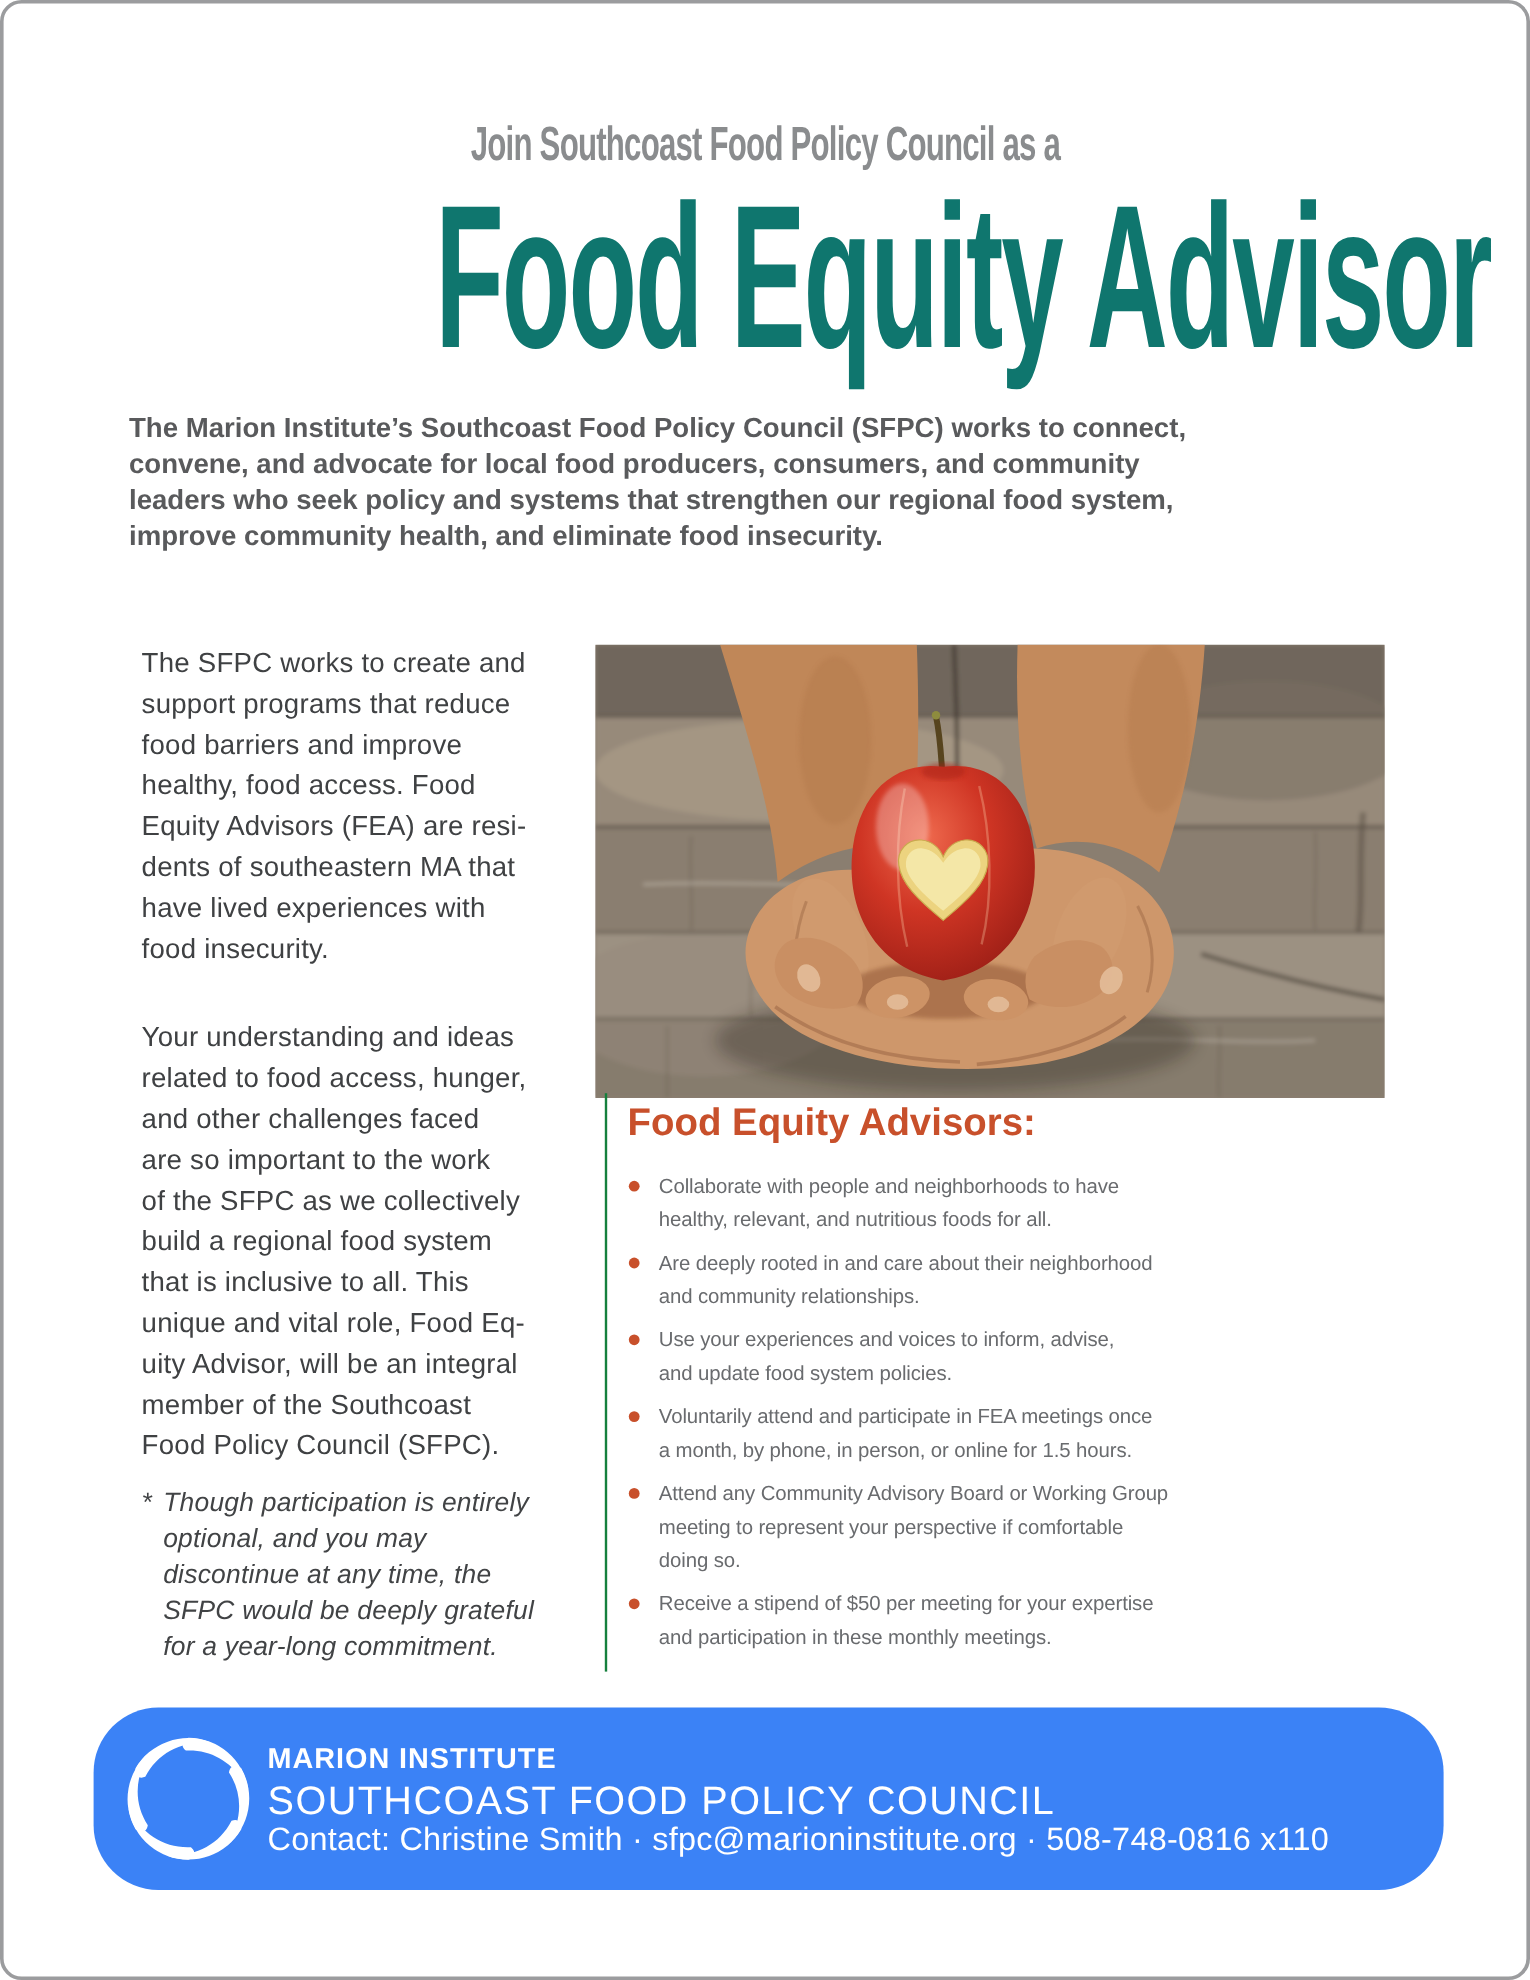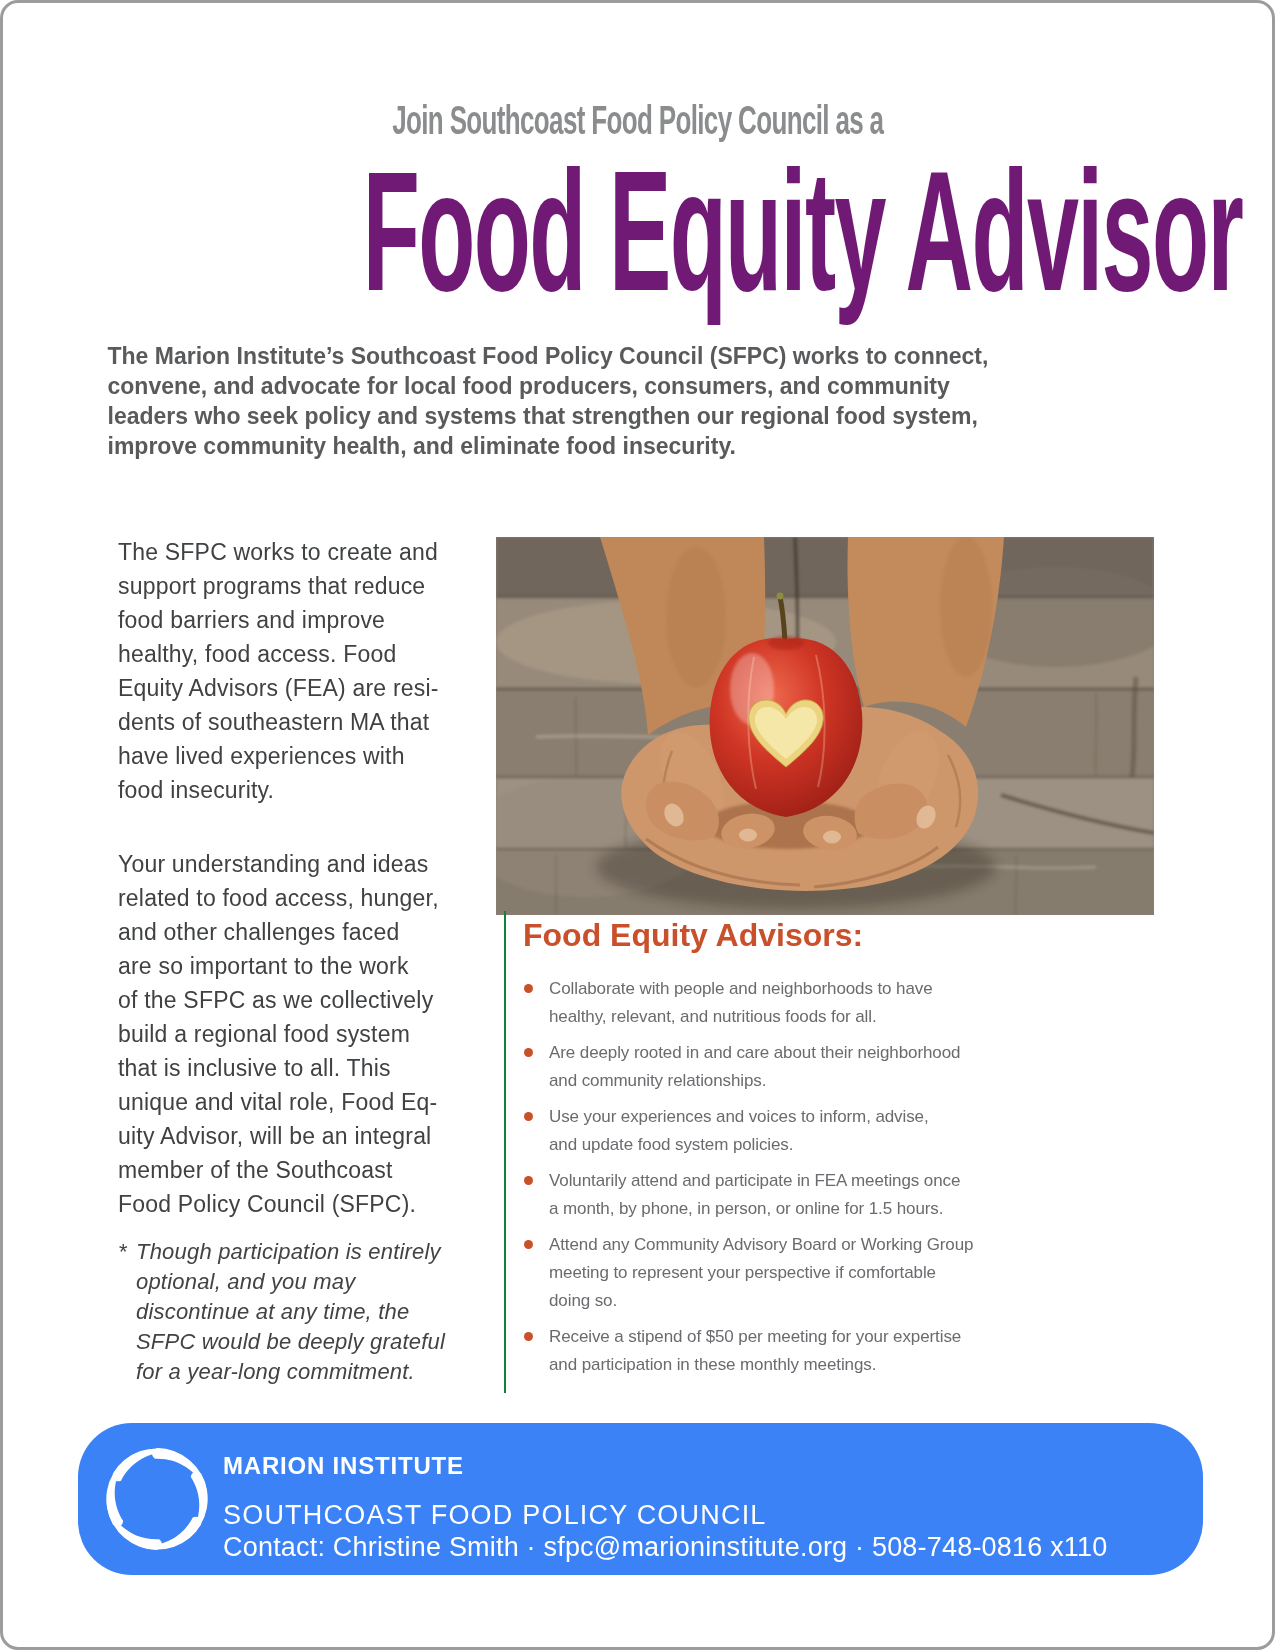--- a/index.html
+++ b/index.html
@@ -5,21 +5,21 @@
   html,body{margin:0;padding:0;background:#fff;}
   .page{
     position:relative;width:1275px;height:1650px;box-sizing:border-box;
     background:#ffffff;border:3px solid #9B9C9E;border-radius:18px;overflow:hidden;
     font-family:"Liberation Sans", sans-serif;
   }
   .kicker{position:absolute;top:84px;left:0;width:100%;text-align:center;
     font-weight:700;font-size:40px;line-height:66px;color:#8A8C8E;white-space:nowrap;}
   .kicker .squeeze{display:inline-block;transform:scaleX(0.65);letter-spacing:-1px;}
   .title{position:absolute;top:148px;left:0;width:100%;text-align:right;
-    font-weight:700;font-size:170px;line-height:160px;color:#701a75;white-space:nowrap;}
+    font-weight:700;font-size:170px;line-height:160px;color:#0f766e;white-space:nowrap;}
   .title .squeeze{display:inline-block;transform:scaleX(0.55);letter-spacing:-3px;}
   .intro{position:absolute;top:338px;left:50%;transform:translateX(-50%);width:1060px;
     margin:0;text-align:left;font-weight:700;font-size:23px;line-height:30px;
     color:#595A5C;white-space:pre-line;}
   .ml{white-space:pre-line;}
   .left-col{position:absolute;left:115px;top:532px;width:352px;color:#3F4143;
     font-size:23px;line-height:34px;letter-spacing:0.2px;}
   .left-col p{margin:0 0 40px 0;}
   .left-col p.p2{margin-bottom:16px;}
   .footnote{display:flex;font-style:italic;font-size:22px;line-height:30px;color:#414345;}
@@ -32,21 +32,21 @@
   .advisors ul{list-style:none;margin:0;padding:0;}
   .advisors li{position:relative;padding-left:26px;margin:0 0 8px 0;
     font-size:17px;line-height:28px;color:#696B6E;letter-spacing:-0.1px;}
   .dot{position:absolute;left:1px;top:9px;width:9px;height:9px;border-radius:50%;background:#C8502B;}
   .banner{position:absolute;left:75px;top:1420px;width:1125px;height:152px;
     background:#3b82f6;border-radius:54px;color:#ffffff;}
   .logo{position:absolute;left:26px;top:23px;width:106px;height:106px;display:block;}
   .logo svg{display:block;width:106px;height:106px;}
   .banner-text{position:absolute;left:145px;top:0;width:960px;}
   .org{margin-top:30px;font-size:24px;font-weight:700;letter-spacing:0.8px;line-height:26px;}
-  .program{margin-top:18px;font-size:27px;font-weight:400;letter-spacing:1.2px;line-height:36px;}
+  .program{margin-top:4px;font-size:33px;font-weight:400;letter-spacing:1.2px;line-height:36px;}
   .contact{margin-top:2px;font-size:27px;font-weight:400;letter-spacing:0.2px;line-height:24px;}
 </style>
 </head>
 <body>
 
 <div class="page">
 
   <div class="kicker">
     <span class="squeeze">Join Southcoast Food Policy Council as a</span>
   </div>

